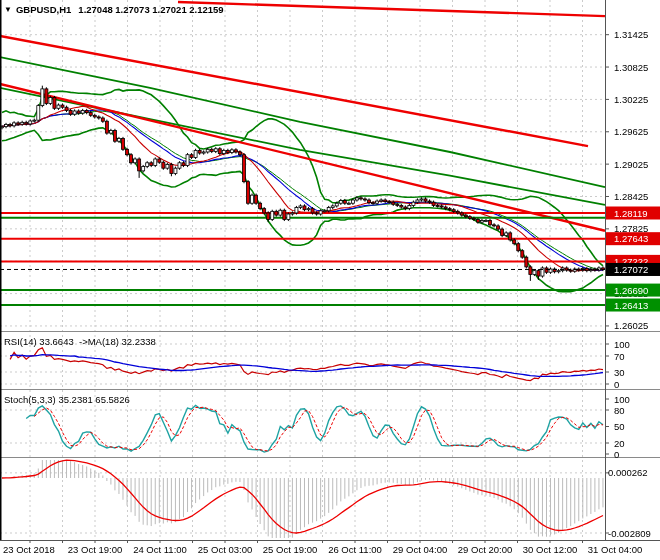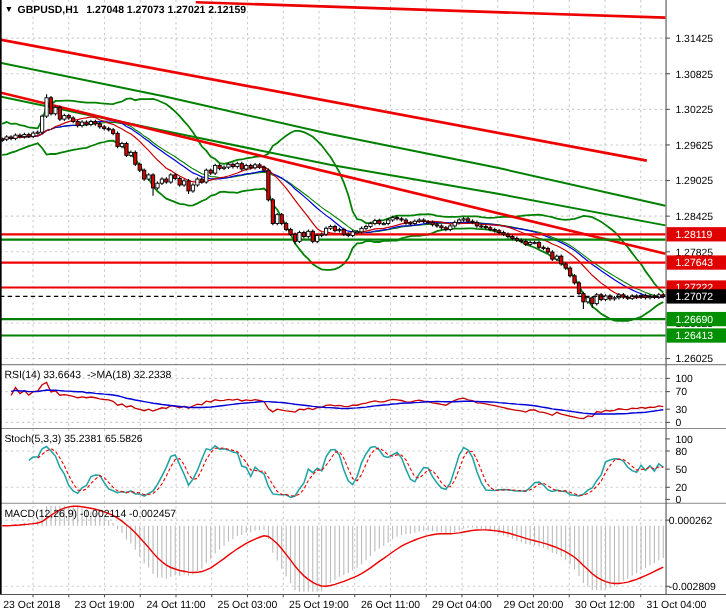--- a/index.html
+++ b/index.html
@@ -626,14 +626,13 @@
         <text x="355" y="553" text-anchor="middle">26 Oct 11:00</text>
         <text x="420" y="553" text-anchor="middle">29 Oct 04:00</text>
         <text x="485" y="553" text-anchor="middle">29 Oct 20:00</text>
         <text x="550" y="553" text-anchor="middle">30 Oct 12:00</text>
         <text x="615" y="553" text-anchor="middle">31 Oct 04:00</text>
       </g>
     </svg>
   <div id="title" class="overlay"><span class="tri">▼</span><span>GBPUSD,H1</span><span class="ohlc">1.27048 1.27073 1.27021 2.12159</span></div>
   <div id="rsi-label" class="overlay plabel">RSI(14) 33.6643  -&gt;MA(18) 32.2338</div>
   <div id="sto-label" class="overlay plabel">Stoch(5,3,3) 35.2381 65.5826</div>
-  <div id="macd-label" class="overlay plabel">MACD(12,26,9) -0.002114 -0.002457</div>
 </div>
 
 </body></html>

